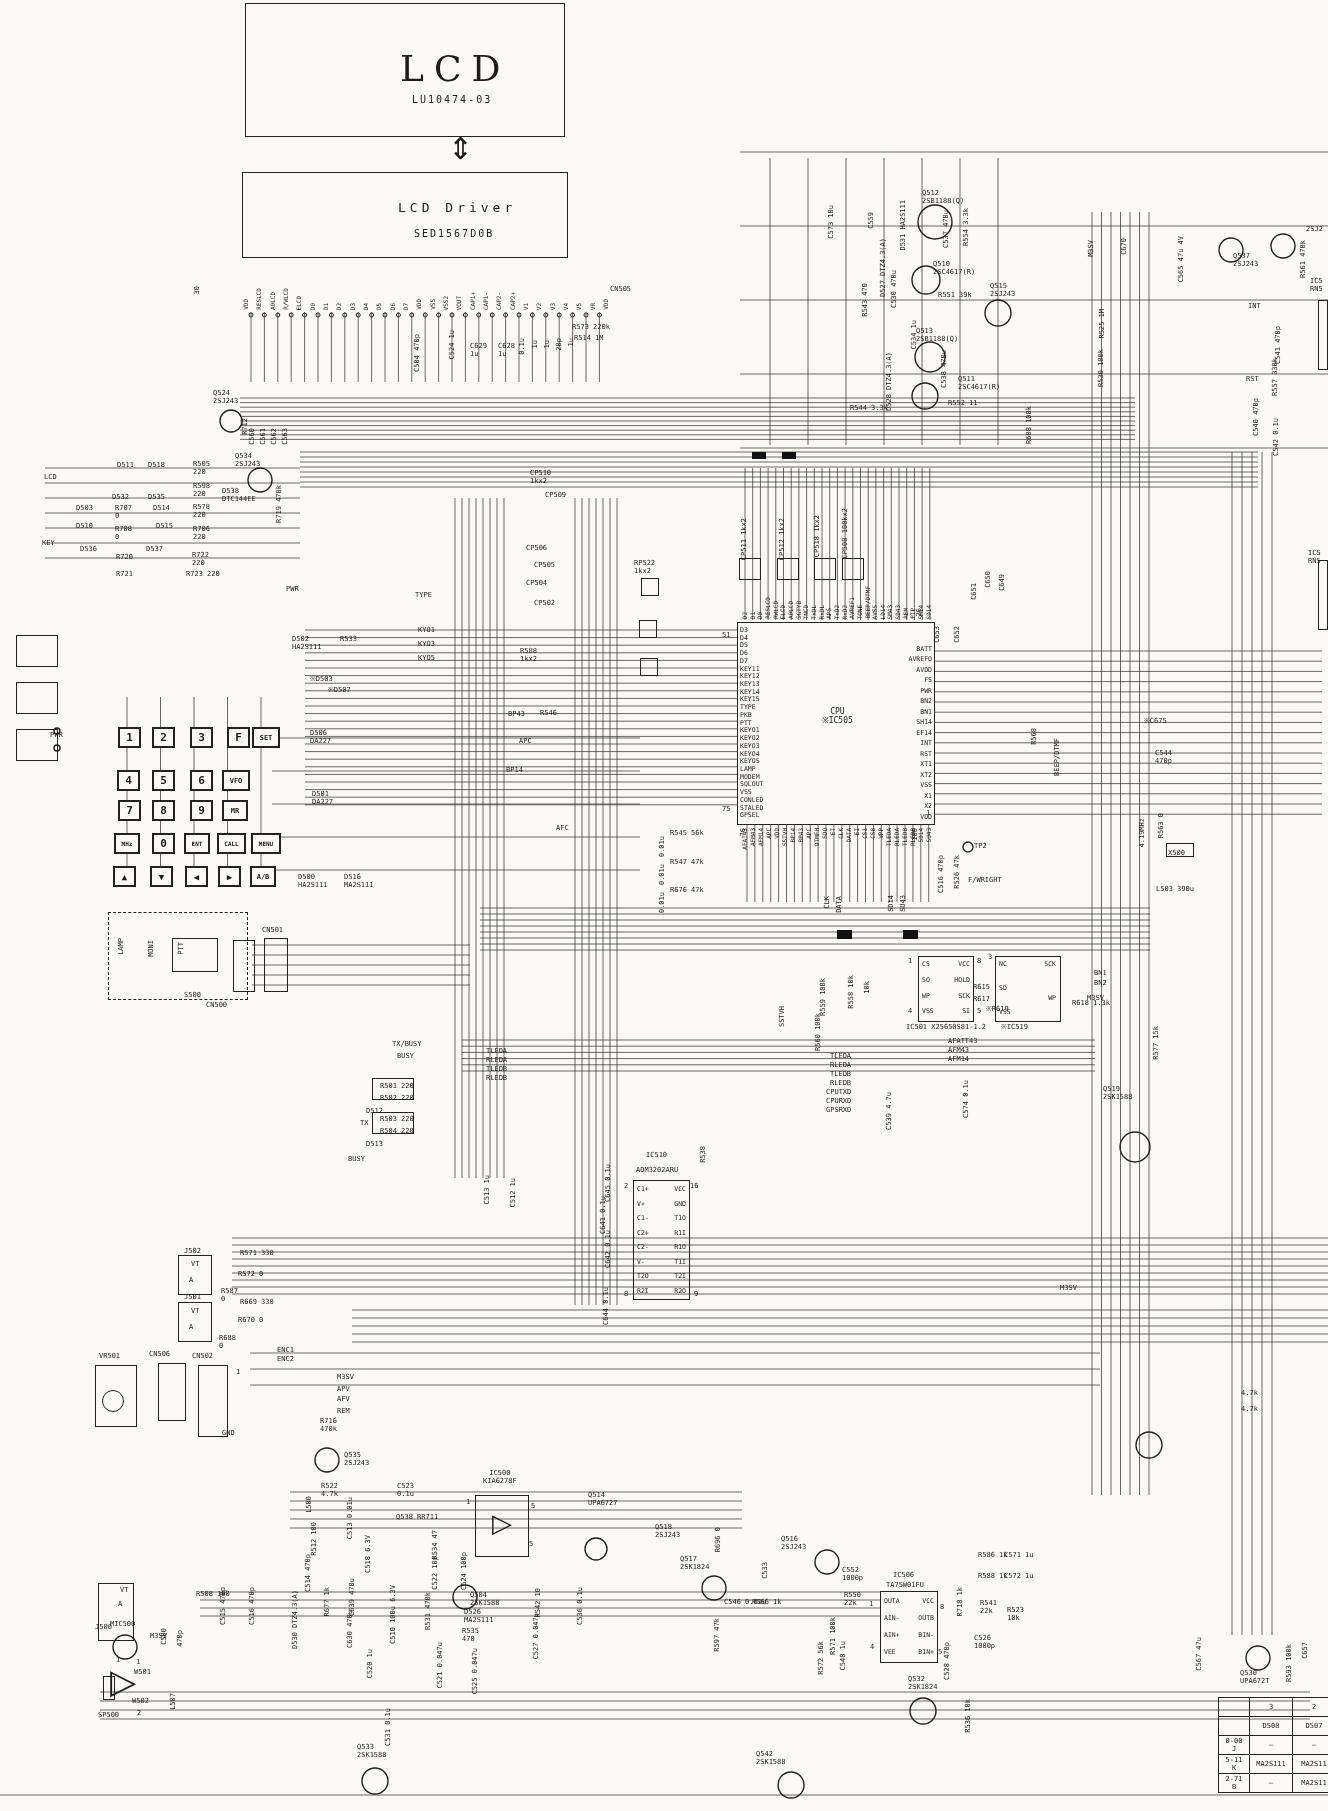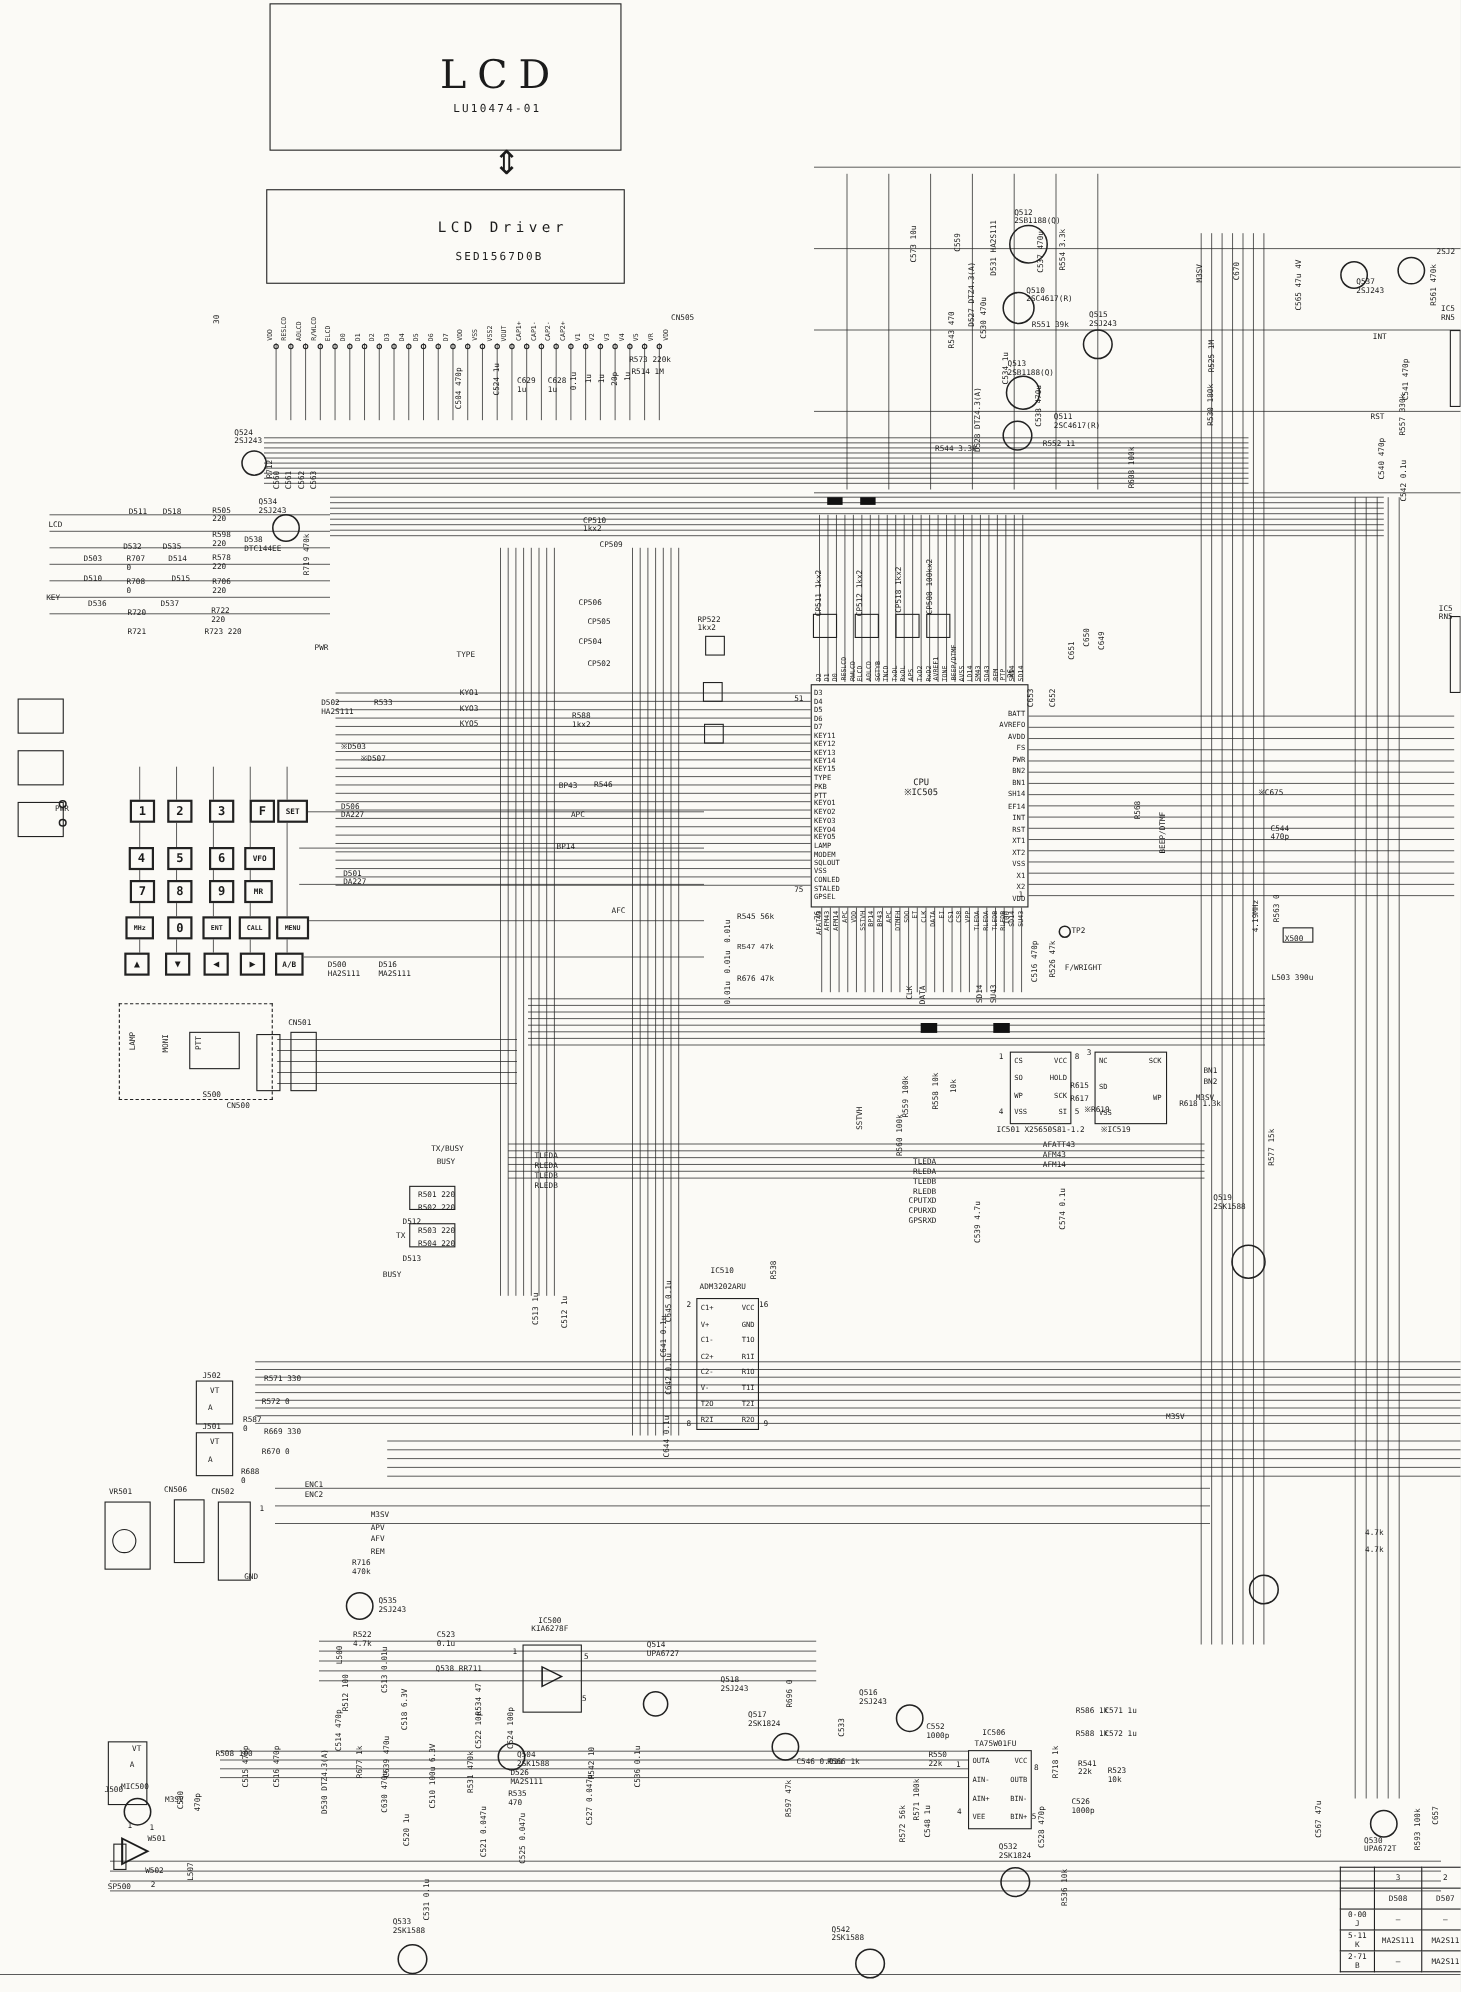--- a/index.html
+++ b/index.html
@@ -329,21 +329,21 @@
       <circle cx="57" cy="731" r="3" fill="none" stroke="#222" stroke-width="1.4"></circle>
       <circle cx="57" cy="748" r="3" fill="none" stroke="#222" stroke-width="1.4"></circle>
       <rect x="752" y="452" width="14" height="7" fill="#111"></rect>
       <rect x="782" y="452" width="14" height="7" fill="#111"></rect>
       <rect x="837" y="930" width="15" height="9" fill="#111"></rect>
       <rect x="903" y="930" width="15" height="9" fill="#111"></rect>
     </svg>
 
   <div class="bx" style="left:245px;top:3px;width:320px;height:134px"></div>
   <div id="lcd-title" style="left:400px;top:48px">LCD</div>
-  <div id="lcd-part" style="left:412px;top:94px">LU10474-01</div>
+  <div id="lcd-part" style="left:412px;top:94px">LU10474-03</div>
   <div id="updown" style="left:448px;top:131px">⇕</div>
   <div class="bx" style="left:242px;top:172px;width:326px;height:86px"></div>
   <div id="drv-title" style="left:398px;top:200px">LCD Driver</div>
   <div id="drv-part" style="left:414px;top:228px">SED1567D0B</div>
 
   <div class="lbl v" style="left:194px;top:286px">30</div>
   <div class="lbl" style="left:610px;top:286px">CN505</div>
   <div class="flexrow ab" id="cn505pins" style="left:243px;top:260px;width:366px;height:50px">
       <span class="pin v" style="font-size: 6px;">VDD</span>
       <span class="pin v" style="font-size: 6px;">RESLCD</span>
@@ -748,21 +748,21 @@
       <div class="lbl" style="left: 534px; top: 562px;">CP505</div>
       <div class="lbl" style="left: 526px; top: 580px;">CP504</div>
       <div class="lbl" style="left: 534px; top: 600px;">CP502</div>
       <div class="lbl" style="left: 520px; top: 648px;">R588
 1kx2</div>
       <div class="lbl" style="left: 508px; top: 711px;">BP43</div>
       <div class="lbl" style="left: 540px; top: 710px;">R546</div>
       <div class="lbl" style="left: 519px; top: 738px;">APC</div>
       <div class="lbl" style="left: 506px; top: 767px;">BP14</div>
       <div class="lbl" style="left: 670px; top: 830px;">R545 56k</div>
-      <div class="lbl" style="left: 670px; top: 859px; font-family: Liberation Mono, monospace;">R547 47k</div>
+      <div class="lbl" style="left: 670px; top: 859px;">R547 47k</div>
       <div class="lbl" style="left: 670px; top: 887px;">R676 47k</div>
       <div class="lbl v" style="left: 659px; top: 836px;">0.01u</div>
       <div class="lbl v" style="left: 659px; top: 864px;">0.01u</div>
       <div class="lbl v" style="left: 659px; top: 892px;">0.01u</div>
       <div class="lbl v" style="left: 824px; top: 896px;">CLK</div>
       <div class="lbl v" style="left: 836px; top: 896px;">DATA</div>
       <div class="lbl v" style="left: 888px; top: 895px;">SD14</div>
       <div class="lbl v" style="left: 900px; top: 895px;">SU43</div>
       <div class="lbl v" style="left: 779px; top: 1006px;">SSTVH</div>
       <div class="lbl" style="left: 974px; top: 843px;">TP2</div>

